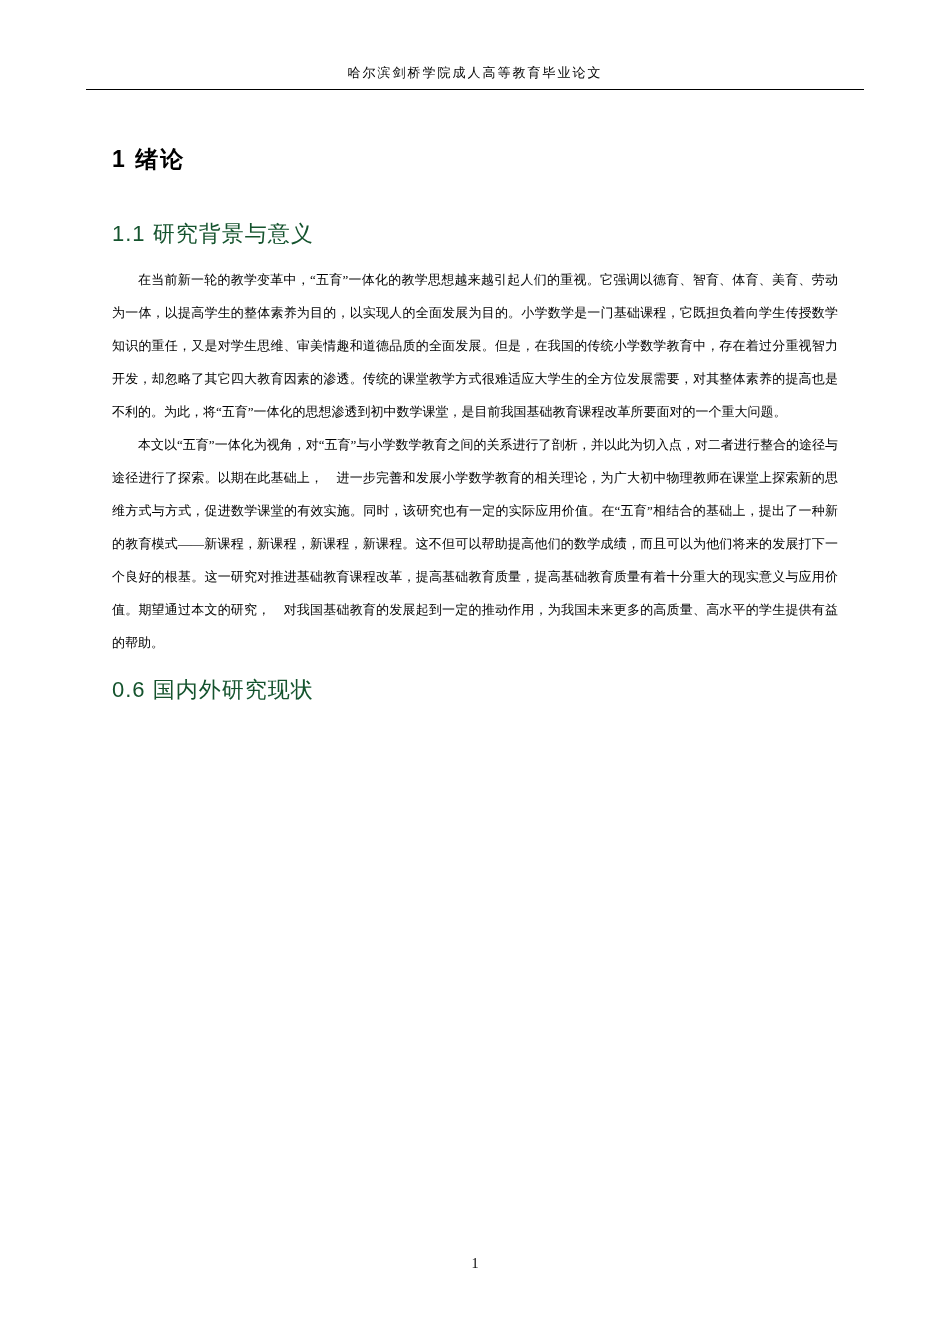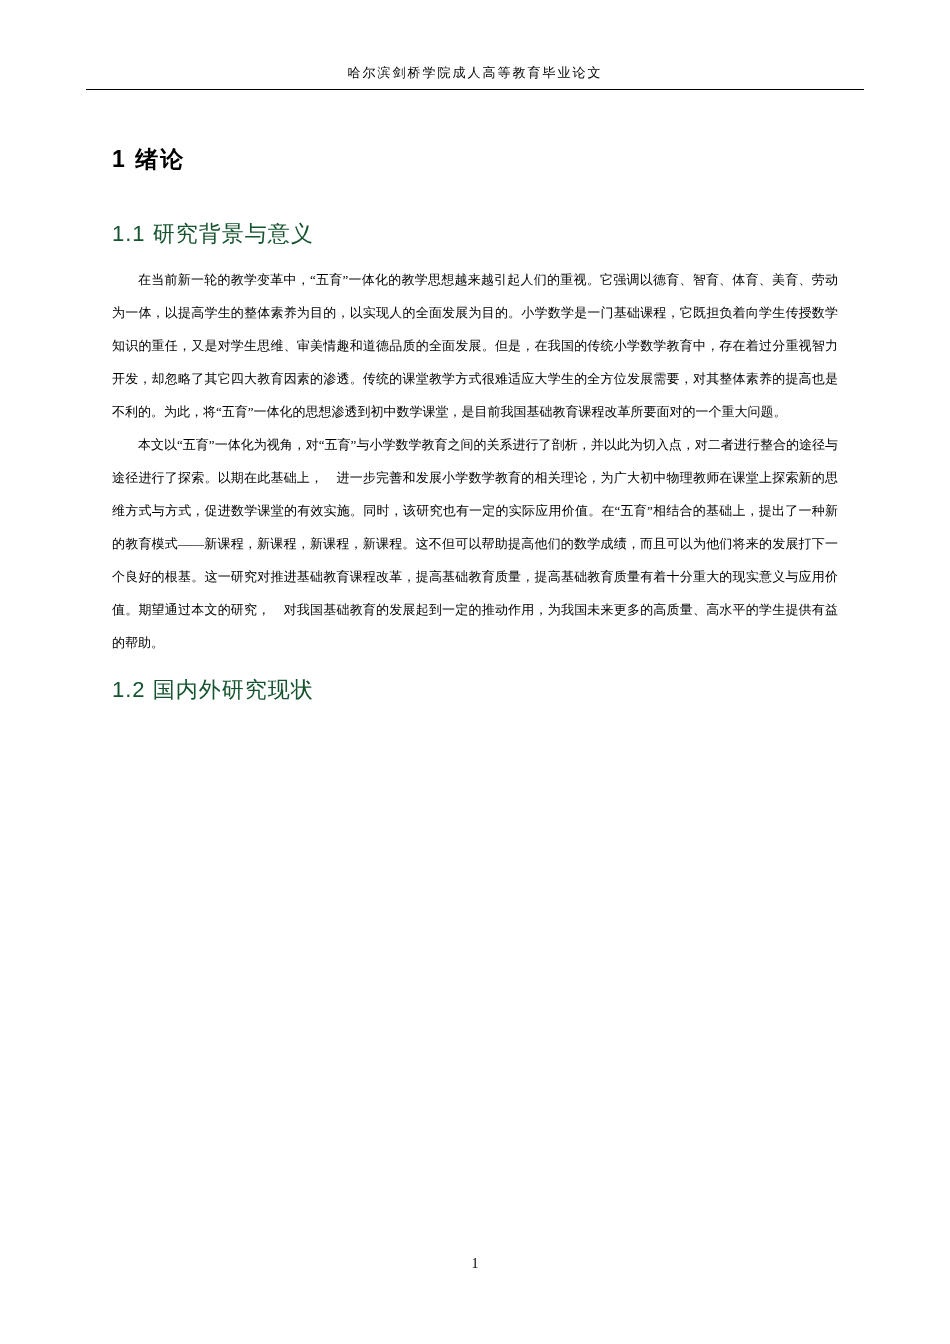--- a/index.html
+++ b/index.html
@@ -83,19 +83,19 @@
   <div class="header-rule"></div>
 
   <h1 class="chapter-title">1  绪论</h1>
 
   <h2 class="section-heading">1.1  研究背景与意义</h2>
 
   <p class="body-para">在当前新一轮的教学变革中，“五育”一体化的教学思想越来越引起人们的重视。它强调以德育、智育、体育、美育、劳动为一体，以提高学生的整体素养为目的，以实现人的全面发展为目的。小学数学是一门基础课程，它既担负着向学生传授数学知识的重任，又是对学生思维、审美情趣和道德品质的全面发展。但是，在我国的传统小学数学教育中，存在着过分重视智力开发，却忽略了其它四大教育因素的渗透。传统的课堂教学方式很难适应大学生的全方位发展需要，对其整体素养的提高也是不利的。为此，将“五育”一体化的思想渗透到初中数学课堂，是目前我国基础教育课程改革所要面对的一个重大问题。</p>
 
   <p class="body-para">本文以“五育”一体化为视角，对“五育”与小学数学教育之间的关系进行了剖析，并以此为切入点，对二者进行整合的途径与途径进行了探索。以期在此基础上，　进一步完善和发展小学数学教育的相关理论，为广大初中物理教师在课堂上探索新的思维方式与方式，促进数学课堂的有效实施。同时，该研究也有一定的实际应用价值。在“五育”相结合的基础上，提出了一种新的教育模式——新课程，新课程，新课程，新课程。这不但可以帮助提高他们的数学成绩，而且可以为他们将来的发展打下一个良好的根基。这一研究对推进基础教育课程改革，提高基础教育质量，提高基础教育质量有着十分重大的现实意义与应用价值。期望通过本文的研究，　对我国基础教育的发展起到一定的推动作用，为我国未来更多的高质量、高水平的学生提供有益的帮助。</p>
 
-  <h2 class="section-heading tight">1.2  国内外研究现状</h2>
+  <h2 class="section-heading tight">0.6  国内外研究现状</h2>
 
 
 
   <div class="page-number">1</div>
 
 </div>
 
 </body></html>

